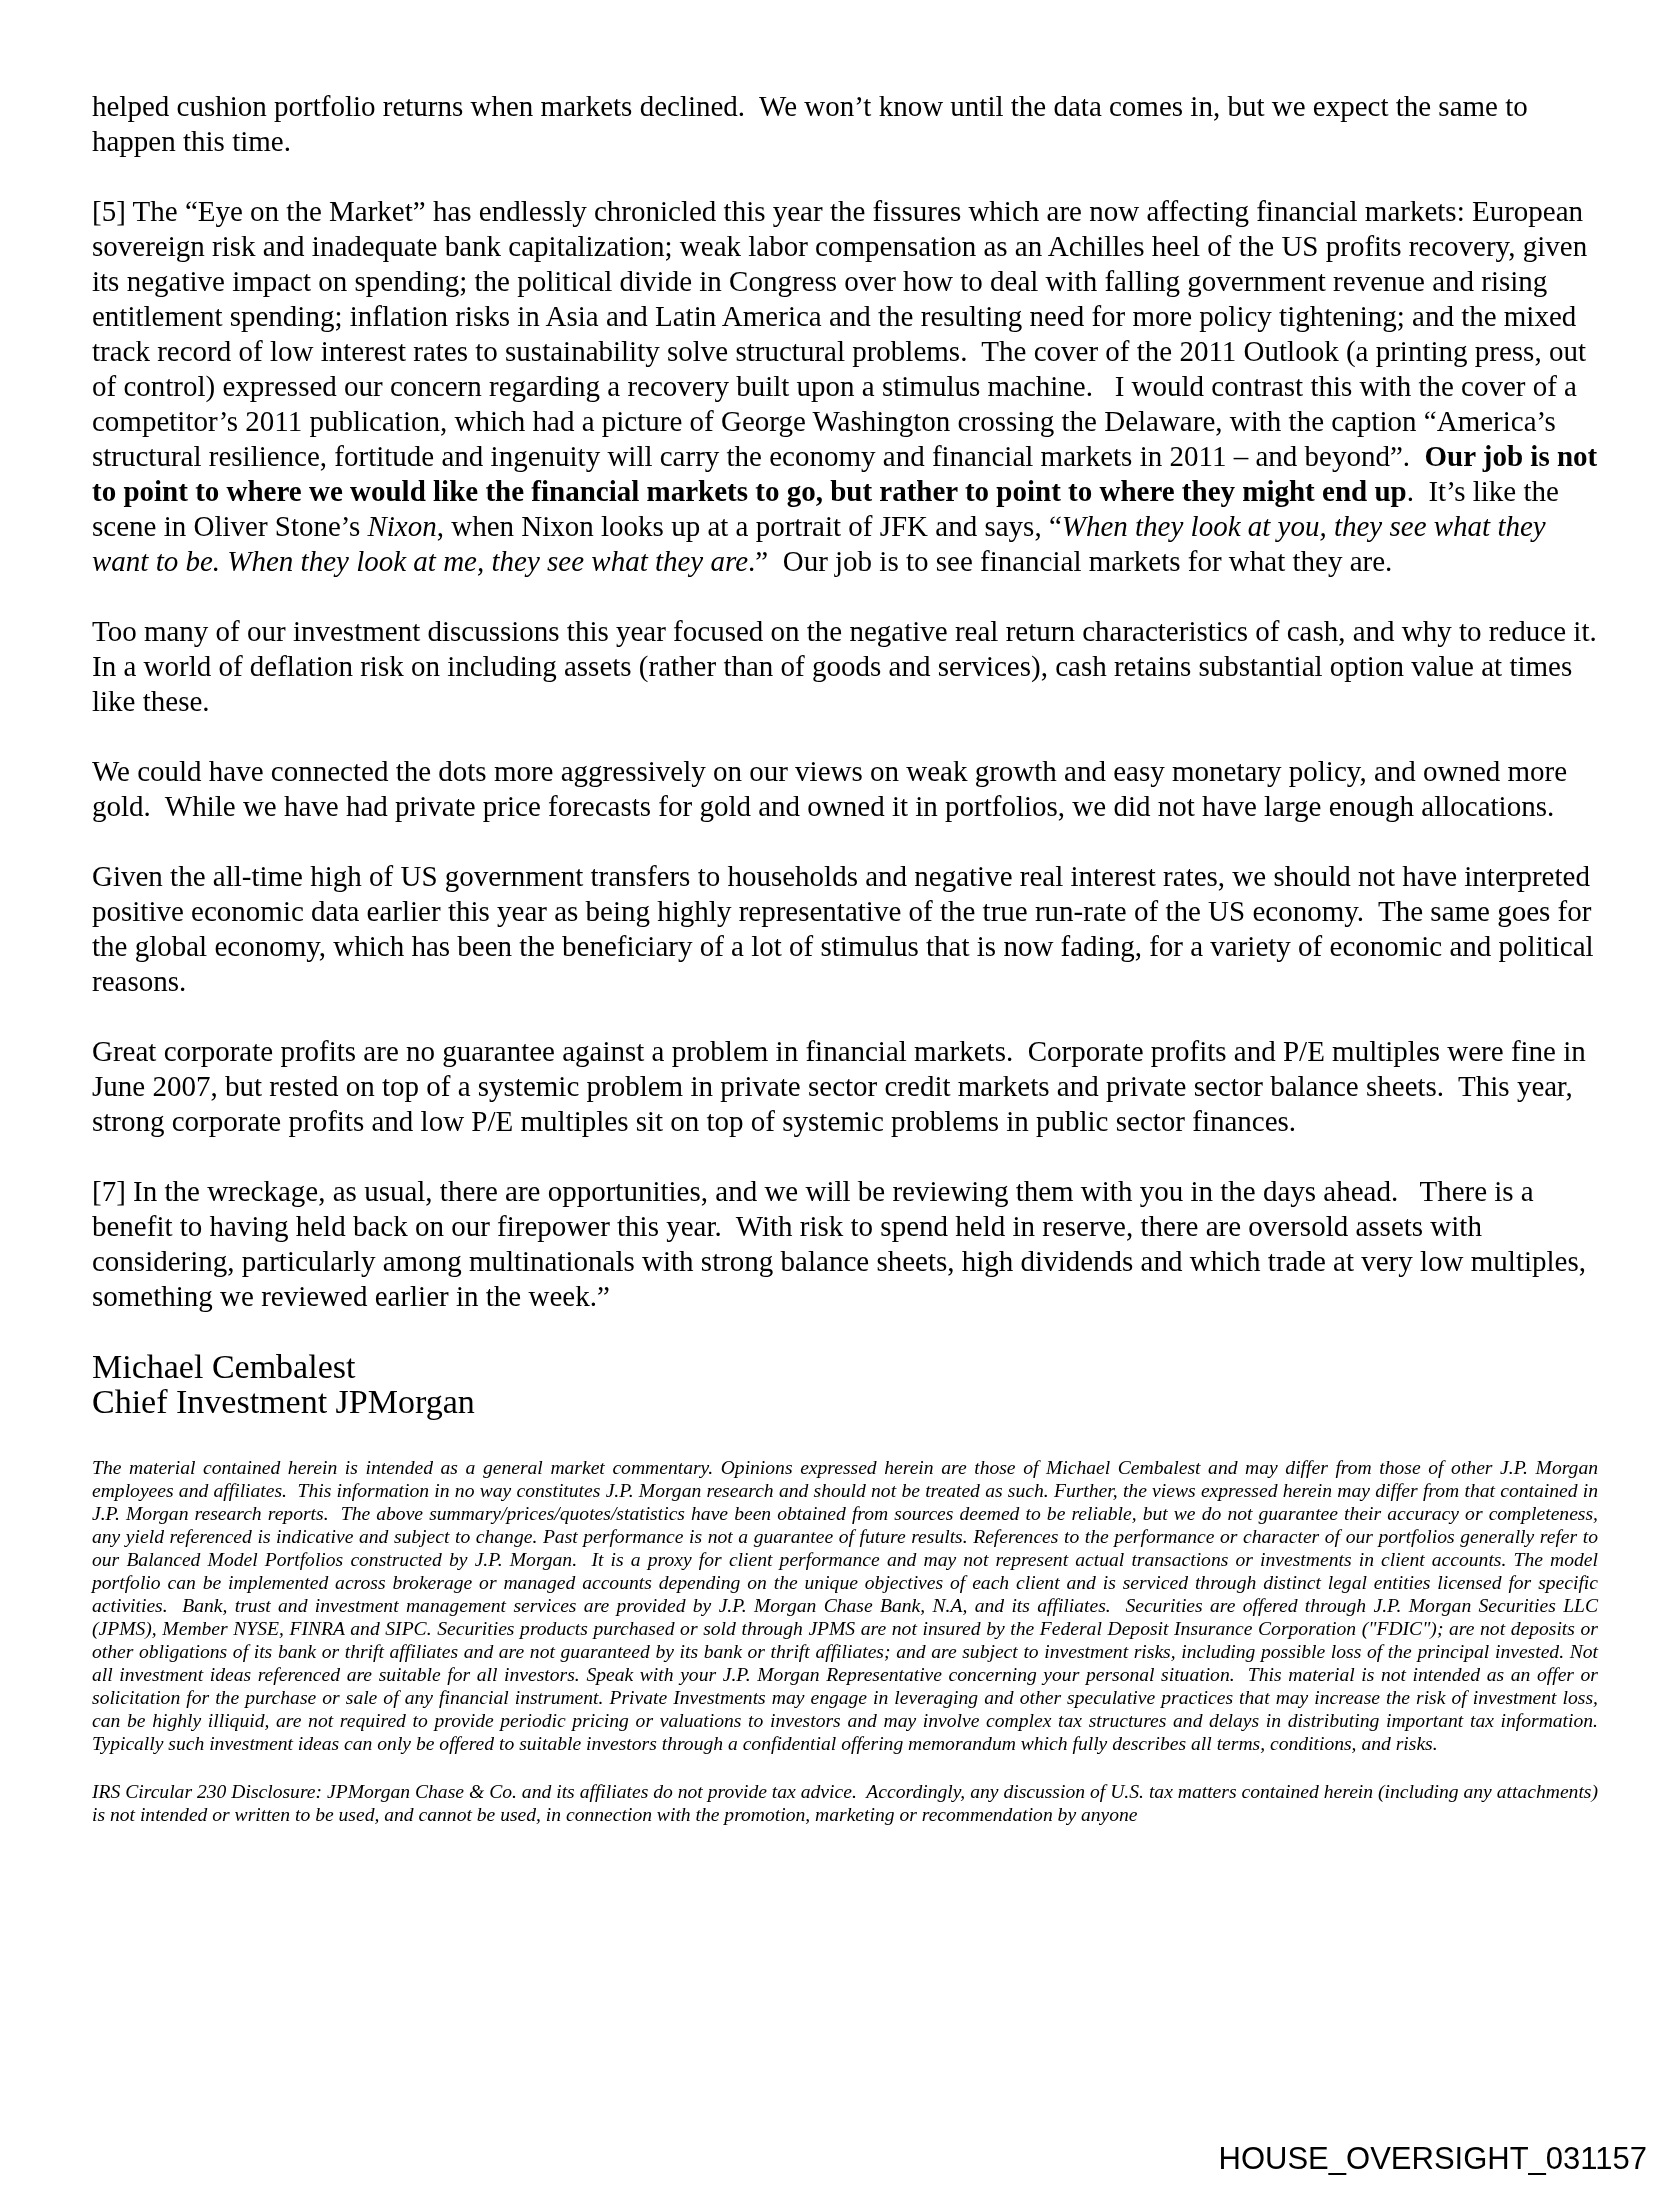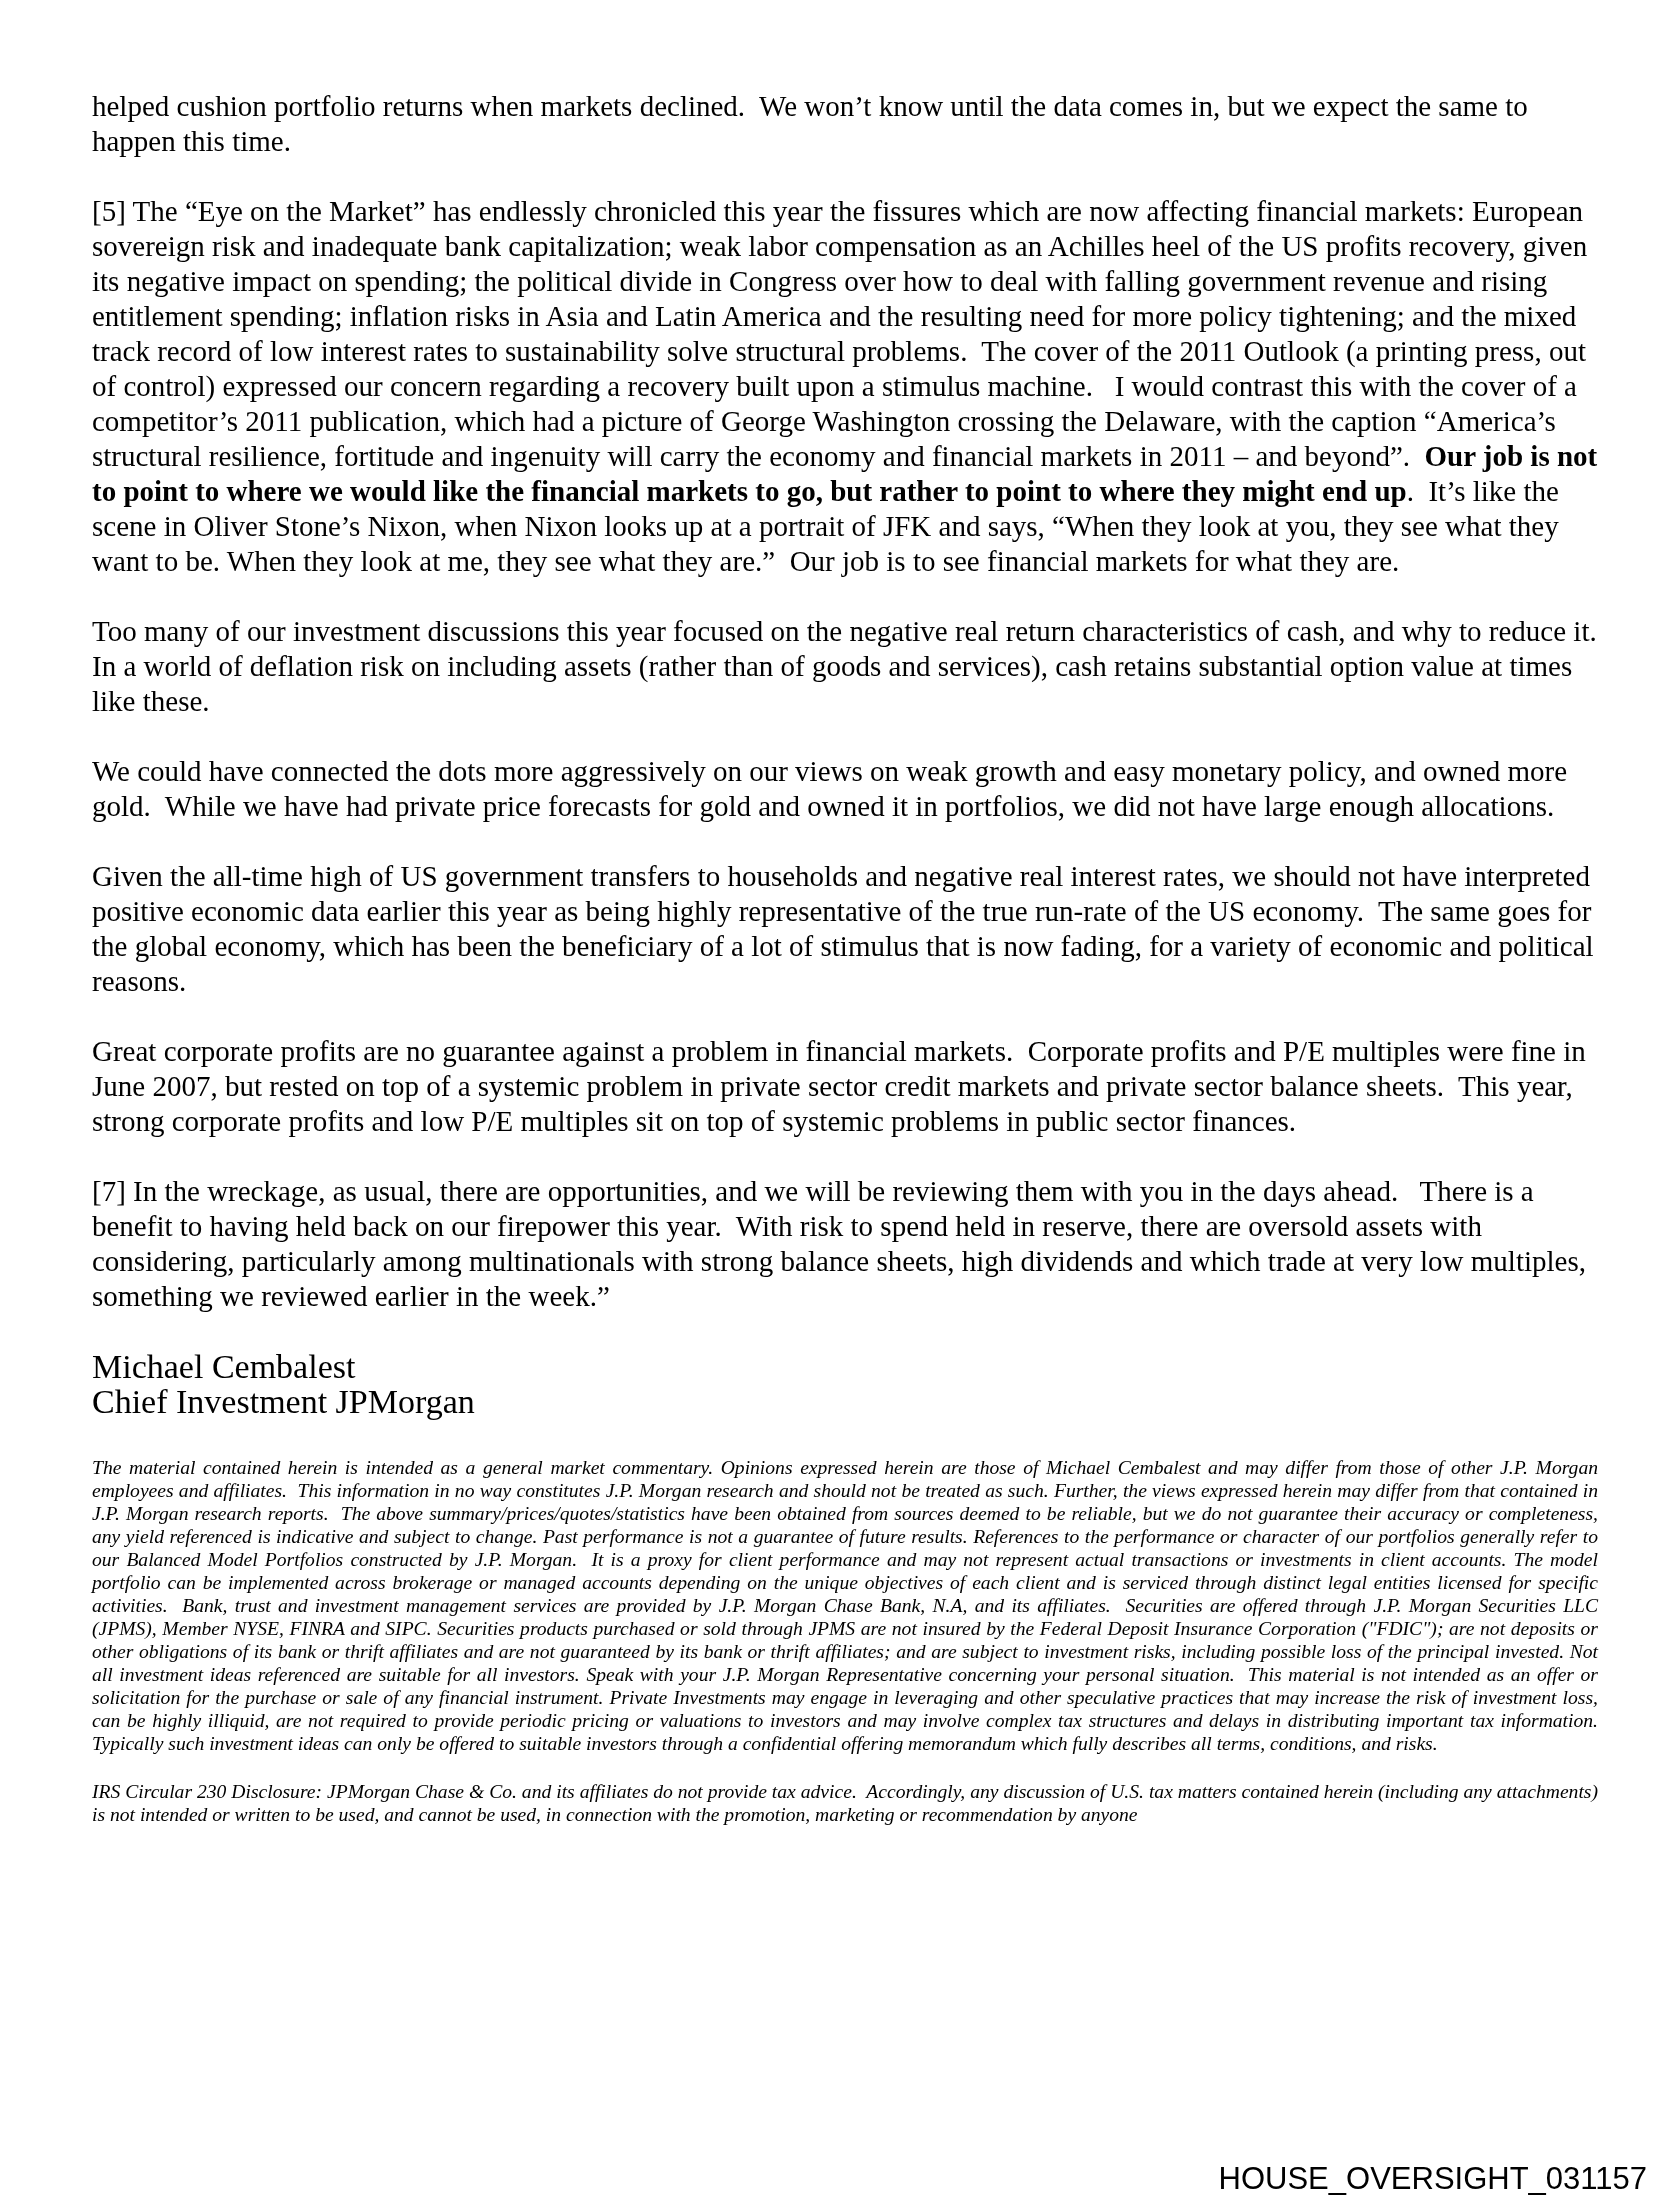--- a/index.html
+++ b/index.html
@@ -15,38 +15,38 @@
     overflow: hidden;
   }
   .body-text p {
     font-size: 29px;
     line-height: 35px;
     white-space: pre-wrap;
     text-align: left;
     margin-bottom: 35px;
   }
   .body-text p span.b { font-weight: bold; }
-  .body-text p span.i { }
+  .body-text p span.i { font-style: italic; }
   .signature { margin-top: 0; margin-bottom: 37px; }
   .signature p {
     font-size: 34px;
     line-height: 35px;
   }
   .disclaimer {
     font-size: 19.6px;
     line-height: 23px;
     font-style: italic;
     text-align: justify;
     white-space: pre-wrap;
   }
   .disclaimer.irs { margin-top: 25px; }
   .footer {
     position: absolute;
     right: 22px;
-    bottom: 8px;
+    bottom: 28px;
     font-family: "Liberation Sans", "DejaVu Sans", sans-serif;
     font-size: 31px;
     color: #000000;
     margin-left: 39px;
   }
 </style>
 </head>
 <body>
 
 <div class="page">

